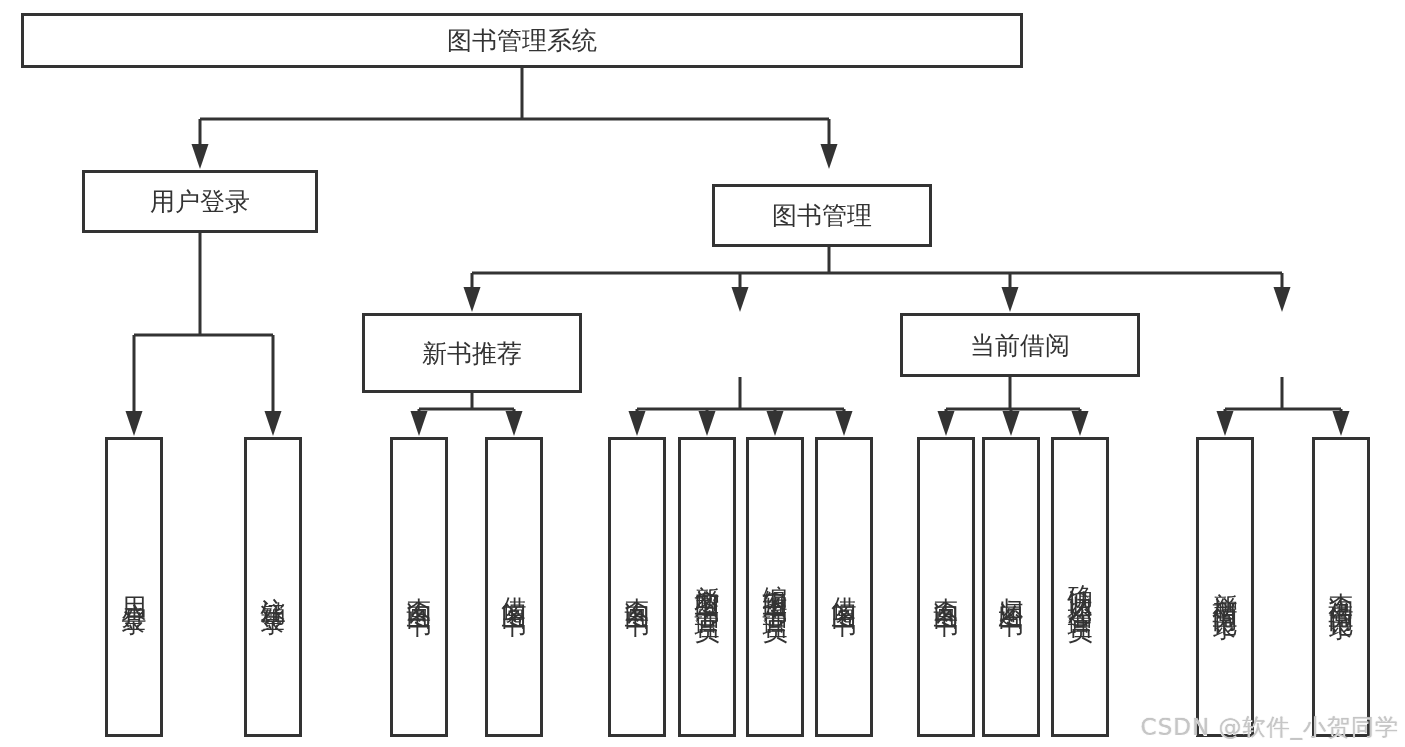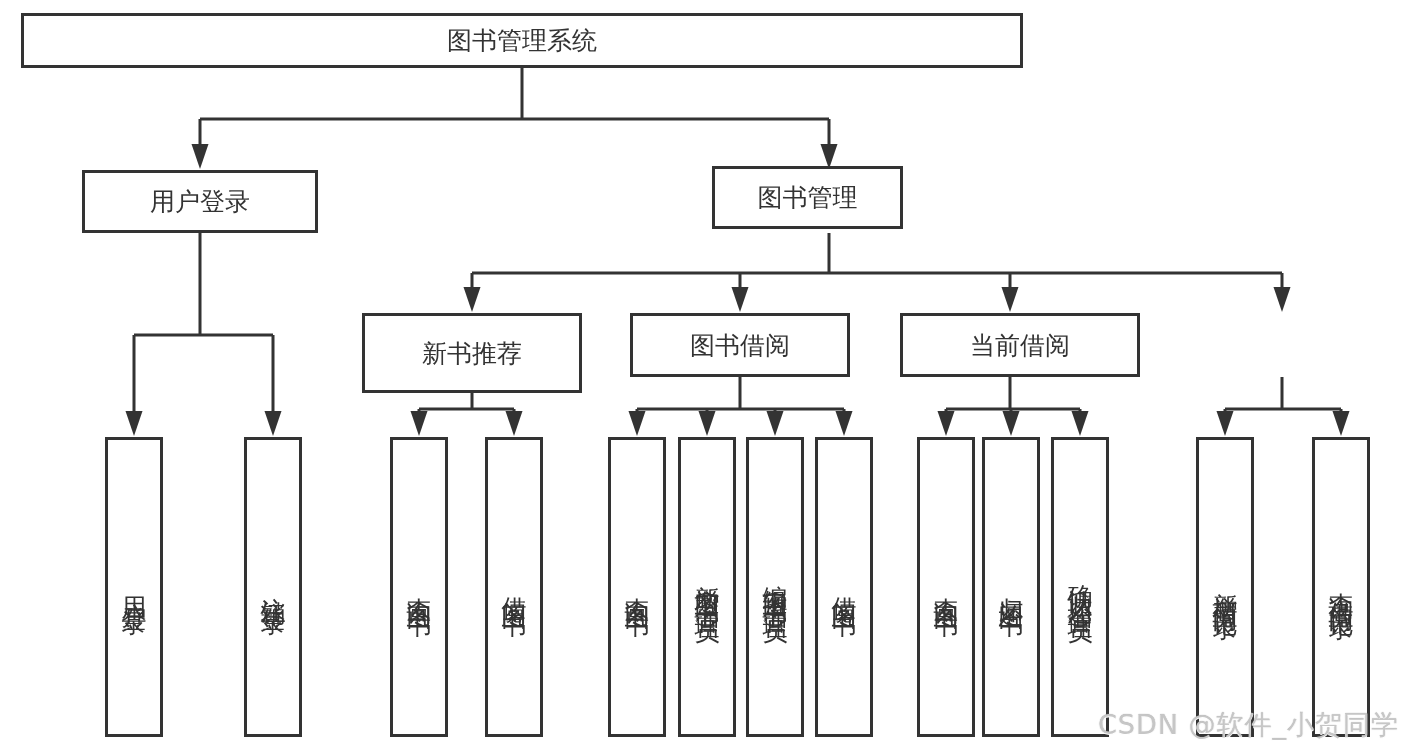--- a/index.html
+++ b/index.html
@@ -12,21 +12,21 @@
     position:absolute;box-sizing:border-box;border:3px solid #333333;background:#ffffff;
     display:flex;align-items:center;justify-content:center;z-index:1;
   }
   .label{font-size:25px;color:#333333;white-space:nowrap;}
   .vlabel{
     writing-mode:vertical-rl;text-orientation:mixed;
     font-size:25px;letter-spacing:5px;line-height:1;color:#333333;
   }
   .watermark{
     position:absolute;right:6px;bottom:4px;z-index:5;
-    font-size:27px;letter-spacing:1px;color:#c6c6c6;
+    font-size:23px;letter-spacing:1px;color:#c6c6c6;
     text-shadow:0 1px 0 #ffffff,0 0 1px #9a9a9a;
     white-space:nowrap;
   }
 </style>
 </head>
 <body>
 
 <div id="canvas">
 
   <svg id="wires" width="1405" height="747" viewBox="0 0 1405 747">
@@ -60,29 +60,26 @@
     </g>
   </svg>
 
   <div class="box" style="left:21px;top:13px;width:1002px;height:55px">
     <span class="label">图书管理系统</span>
   </div>
 
   <div class="box" style="left:82px;top:170px;width:236px;height:63px">
     <span class="label">用户登录</span>
   </div>
-  <div class="box" style="left:712px;top:166px;width:191px;height:63px">
+  <div class="box" style="left:712px;top:184px;width:220px;height:63px">
     <span class="label">图书管理</span>
   </div>
 
   <div class="box" style="left:362px;top:313px;width:220px;height:80px">
     <span class="label">新书推荐</span>
-  </div>
-  <div class="box" style="left:630px;top:313px;width:220px;height:64px">
-    <span class="label">图书借阅</span>
   </div>
   <div class="box" style="left:900px;top:313px;width:240px;height:64px">
     <span class="label">当前借阅</span>
   </div>
 
   <div class="box" style="left:105px;top:437px;width:58px;height:300px">
     <span class="vlabel">用户登录</span>
   </div>
   <div class="box" style="left:244px;top:437px;width:58px;height:300px">
     <span class="vlabel">注销登录</span>

